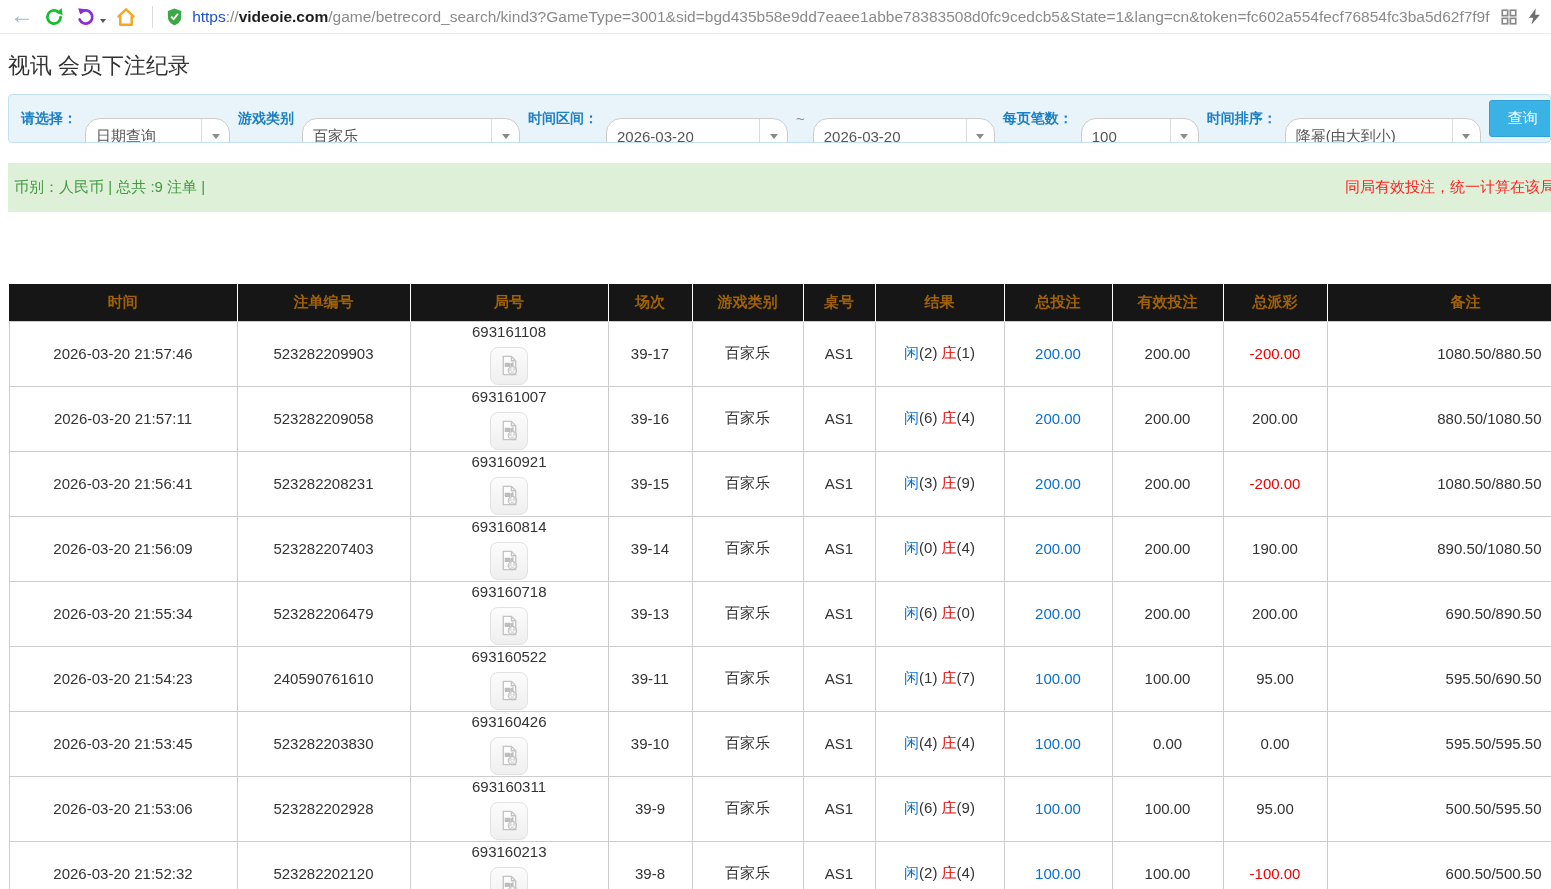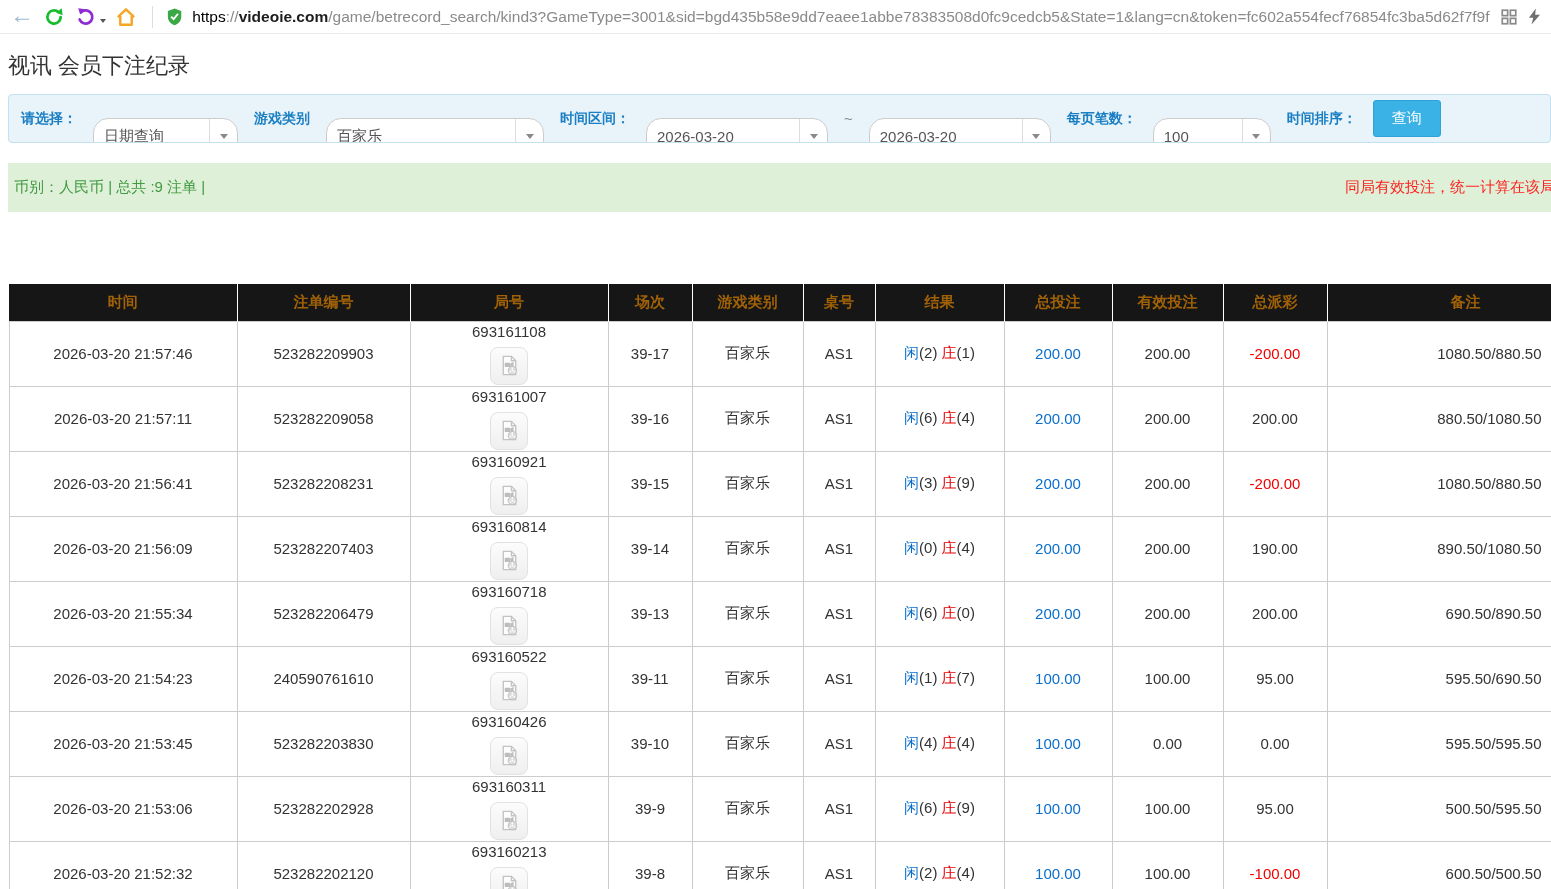--- a/index.html
+++ b/index.html
@@ -10,33 +10,33 @@
   .browser-bar { height:34px; display:flex; align-items:center; padding:0 8px;
     border-bottom:1px solid #e9e9e9; gap:4px; }
   .nav-ico { width:28px; height:26px; display:inline-flex; align-items:center;
     justify-content:center; cursor:pointer; flex-shrink:0; }
   .back-glyph { font-size:24px; color:#9fb8cc; line-height:1; margin-top:-3px; }
   .undo-caret { width:0; height:0; border-left:3.5px solid transparent;
     border-right:3.5px solid transparent; border-top:4.5px solid #555; margin:8px 2px 0 -4px; }
   .chrome-sep { width:1px; height:22px; background:#ddd; margin:0 8px; }
   .url-area { display:flex; align-items:center; gap:8px; flex:1; overflow:hidden; cursor:text; }
   .url-text { font-size:15.5px; white-space:nowrap; overflow:hidden; }
-  .u-scheme { color:#000000; }
+  .u-scheme { color:#1d4ed8; }
   .u-sep { color:#888; }
   .u-domain { color:#1d1d1d; font-weight:700; }
   .u-path { color:#8a8a8a; }
   .right-icos { display:flex; align-items:center; gap:8px; flex-shrink:0; padding-left:6px; }
 
   
   .page-title { font-size:22px; font-weight:400; color:#333; margin:17px 0 13px 8px; }
 
   
   .filter-bar { margin-left:8px; width:1543px; height:49px; background:#e9f3fa;
     border:1px solid #c2e0f0; border-radius:4px; display:flex; align-items:center;
-    padding:0 12px; gap:16px; white-space:nowrap; overflow:hidden; }
+    padding:0 12px; gap:8px; white-space:nowrap; overflow:hidden; }
   .f-label { color:#1b7fc3; font-weight:700; font-size:14px; flex-shrink:0; }
   .select { height:38px; background:#fff; border:1px solid #ccc; border-radius:15px;
     display:flex; align-items:stretch; font-size:15px; color:#555; cursor:pointer; flex-shrink:0;margin-top:36px; }
   .select .val { padding:0 10px; display:flex; align-items:center; flex:1; overflow:hidden; }
   .select .arrow-box { width:28px; border-left:1px solid #ddd; display:flex;
     align-items:center; justify-content:center; }
   .caret { width:0; height:0; border-left:4.5px solid transparent;
     border-right:4.5px solid transparent; border-top:5.5px solid #8a8a8a; }
   .tilde { color:#888; font-size:15px; }
   .search-btn { height:37px; background:#3ab2e5; color:#fff; border:1px solid #2fa3d6;
@@ -155,20 +155,26 @@
       </span>
   </div>
   <span class="f-label">每页笔数：</span>
   <div class="select" style="width:118px">
     <span class="val">100</span>
     <span class="arrow-box">
         <span class="caret"></span>
       </span>
   </div>
   <span class="f-label">时间排序：</span>
+  <div class="select" style="width:196px">
+    <span class="val">降幂(由大到小)</span>
+    <span class="arrow-box">
+        <span class="caret"></span>
+      </span>
+  </div>
   <button class="search-btn">查询</button>
 </div>
 
 <div class="summary-bar">
   <span class="summary-left">币别：人民币 | 总共 :9 注单 |</span>
   <span class="summary-right">同局有效投注，统一计算在该局</span>
 </div>
 
 <table class="bets">
   <colgroup>

